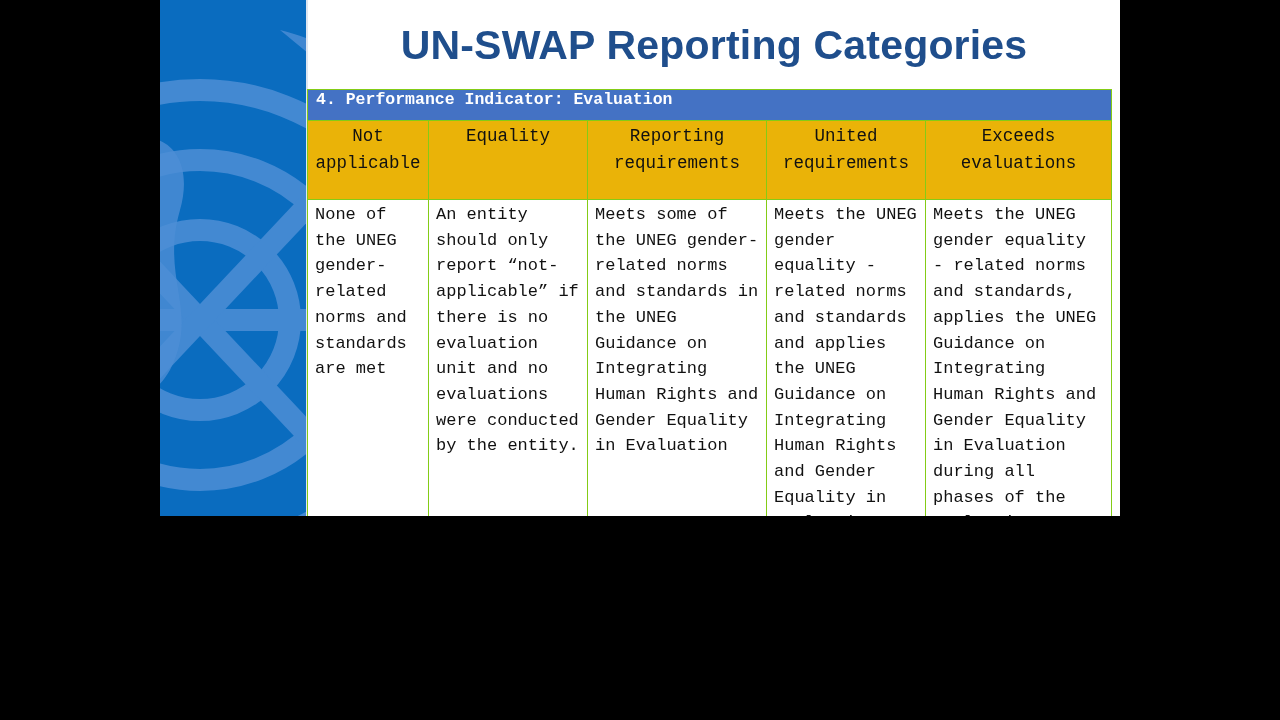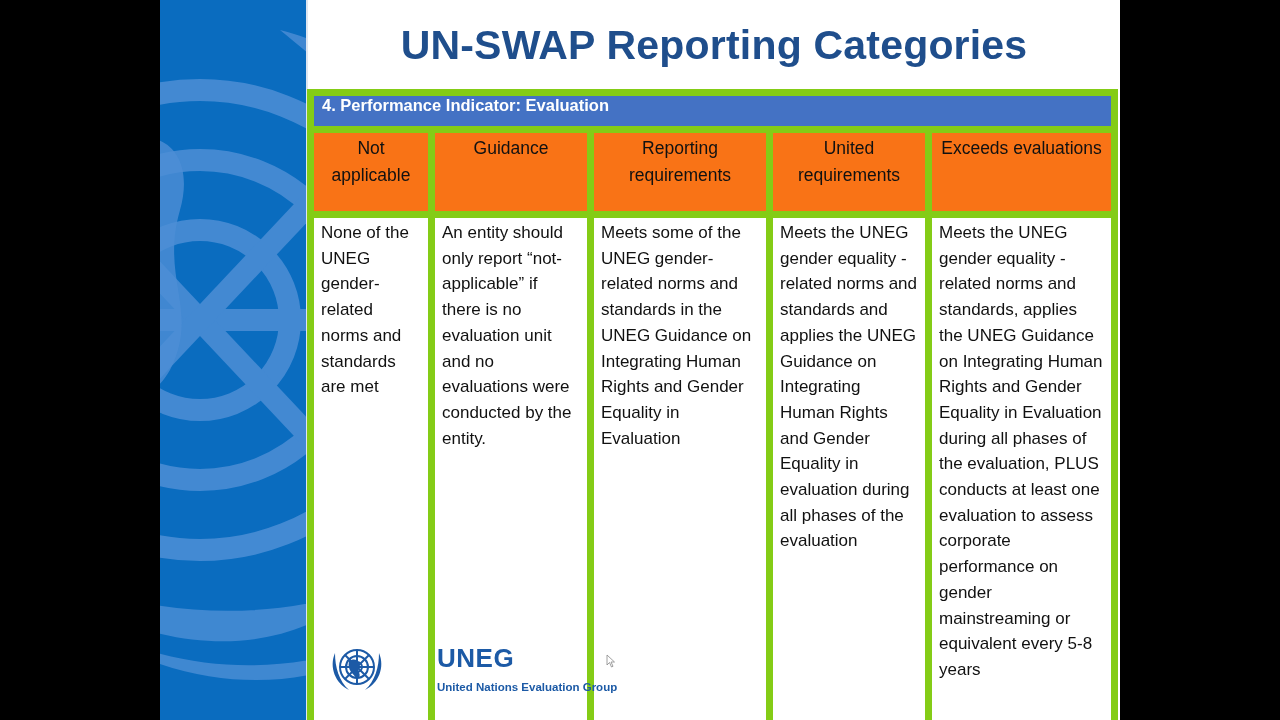--- a/index.html
+++ b/index.html
@@ -2,48 +2,48 @@
 <html><head>
 <meta charset="utf-8">
 <style>
   html, body { margin: 0; padding: 0; }
   body {
     width: 1280px; height: 720px; background: #000;
     position: relative; overflow: hidden;
     font-family: "Liberation Sans", "DejaVu Sans", sans-serif;
   }
   .slide {
-    position: absolute; left: 160px; top: 0; width: 960px; height: 720px;
+    position: absolute; left: 160px; top: 0; width: 960px; height: 516px;
     background: #ffffff; overflow: hidden;
   }
   .side-band {
     position: absolute; left: 0; top: 0; width: 146px; height: 720px;
     background: #0a6cbf; overflow: hidden;
   }
   .side-band svg { position: absolute; left: -220px; top: -10px; }
   .side-edge { position:absolute; left:146px; top:0; width:2px; height:720px; background:#dfe6f0; }
   .title {
     position: absolute; left: 148px; top: 22px; width: 812px; text-align: center;
     font-size: 41px; font-weight: bold; color: #1f4e8c; letter-spacing: 0.2px;
   }
   table.pi {
     position: absolute; left: 147px; top: 89px; width: 804px;
     border-collapse: collapse; table-layout: fixed;
     font-size: 17px; color: #111;
   }
   table.pi td, table.pi th {
-    border: 7px solid #84cc16; vertical-align: top;
+    border: 1px solid #84cc16; vertical-align: top; font-family: Liberation Mono, monospace;
   }
   .pi-caption th {
     background: #4472c4; color: #fff; text-align: left; font-weight: bold;
     font-size: 16.5px; height: 30px; padding: 0 8px; vertical-align: middle;
     border-color: #4472c4;
   }
   .pi-head th {
-    background: #f97316; font-weight: normal; text-align: center;
+    background: #eab308; font-weight: normal; text-align: center;
     height: 76px; padding: 2px 6px 0; line-height: 27px; font-size: 17.5px;
   }
   .pi-body td {
     background: #fff; padding: 2px 7px 0; line-height: 25.7px;
     height: 520px; font-size: 17px;
   }
   .col1 { width: 121px; } .col2 { width: 159px; } .col3 { width: 179px; }
   .col4 { width: 159px; } .col5 { width: 186px; }
   .logo {
     position: absolute; left: 167px; top: 643px; display: flex; align-items: center; gap: 40px;
@@ -86,21 +86,21 @@
         <col class="col3">
         <col class="col4">
         <col class="col5">
     </colgroup>
     <tbody>
         <tr class="pi-caption">
       <th colspan="5">4. Performance Indicator: Evaluation</th>
     </tr>
     <tr class="pi-head">
       <th>Not applicable</th>
-      <th>Guidance</th>
+      <th>Equality</th>
       <th>Reporting requirements</th>
       <th>United requirements</th>
       <th>Exceeds evaluations</th>
     </tr>
     <tr class="pi-body">
       <td>None of the UNEG gender-related norms and standards are met</td>
       <td>An entity should only report “not-applicable” if there is no evaluation unit and no evaluations were conducted by the entity.</td>
       <td>Meets some of the UNEG gender-related norms and standards in the UNEG Guidance on Integrating Human Rights and Gender Equality in Evaluation</td>
       <td>Meets the UNEG gender equality - related norms and standards and applies the UNEG Guidance on Integrating Human Rights and Gender Equality in evaluation during all phases of the evaluation</td>
       <td>Meets the UNEG gender equality - related norms and standards, applies the UNEG Guidance on Integrating Human Rights and Gender Equality in Evaluation during all phases of the evaluation, PLUS conducts at least one evaluation to assess corporate performance on gender mainstreaming or equivalent every 5-8 years</td>

